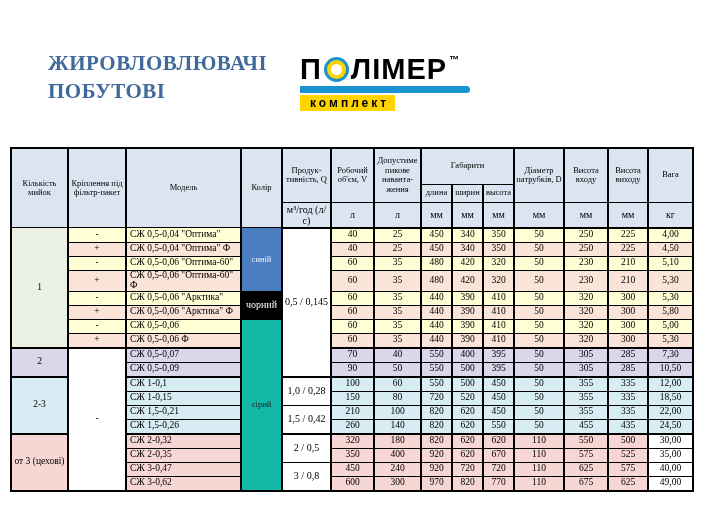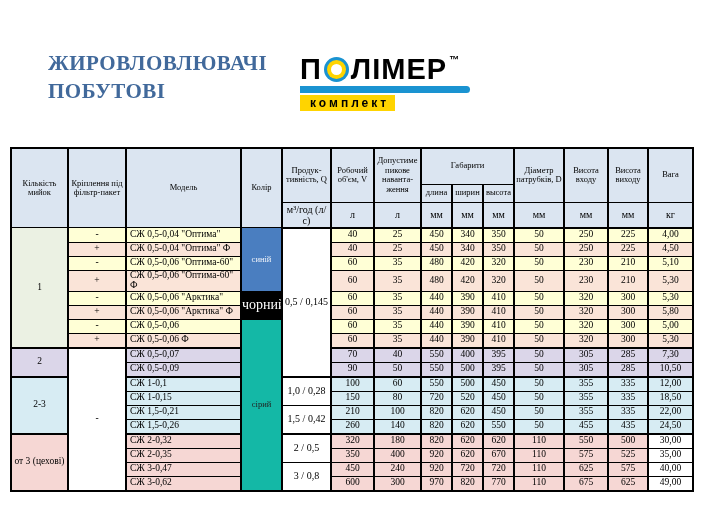--- a/index.html
+++ b/index.html
@@ -39,21 +39,21 @@
   tr.gt td{border-top-width:2px;}
 
   
   tr.r-y td{background:#ffffd6;}
   tr.r-p td{background:#fae4d8;}
   tr.r-lav td{background:#dbd6e9;}
   tr.r-cyan td{background:#d7ecf3;}
   tr.r-pink td{background:#f6d7d4;}
   .t td.qty1{background:#ebf1e3;}
   .t td.c-blue{background:#4a7ec0;color:#f2f5fa;font-size:8.5px;}
-  .t td.c-black{background:#000000;color:#ffffff;font-size:14px;}
+  .t td.c-black{background:#000000;color:#ffffff;font-size:10px;}
   .t td.c-gray{background:#14b8a6;color:#222;font-size:8.5px;}
   .t td.w{background:#ffffff;}
   td.prod{font-size:10px;margin-left:6px;}
 </style>
 </head>
 <body>
 
 <div class="page">
 
   <div class="title">

